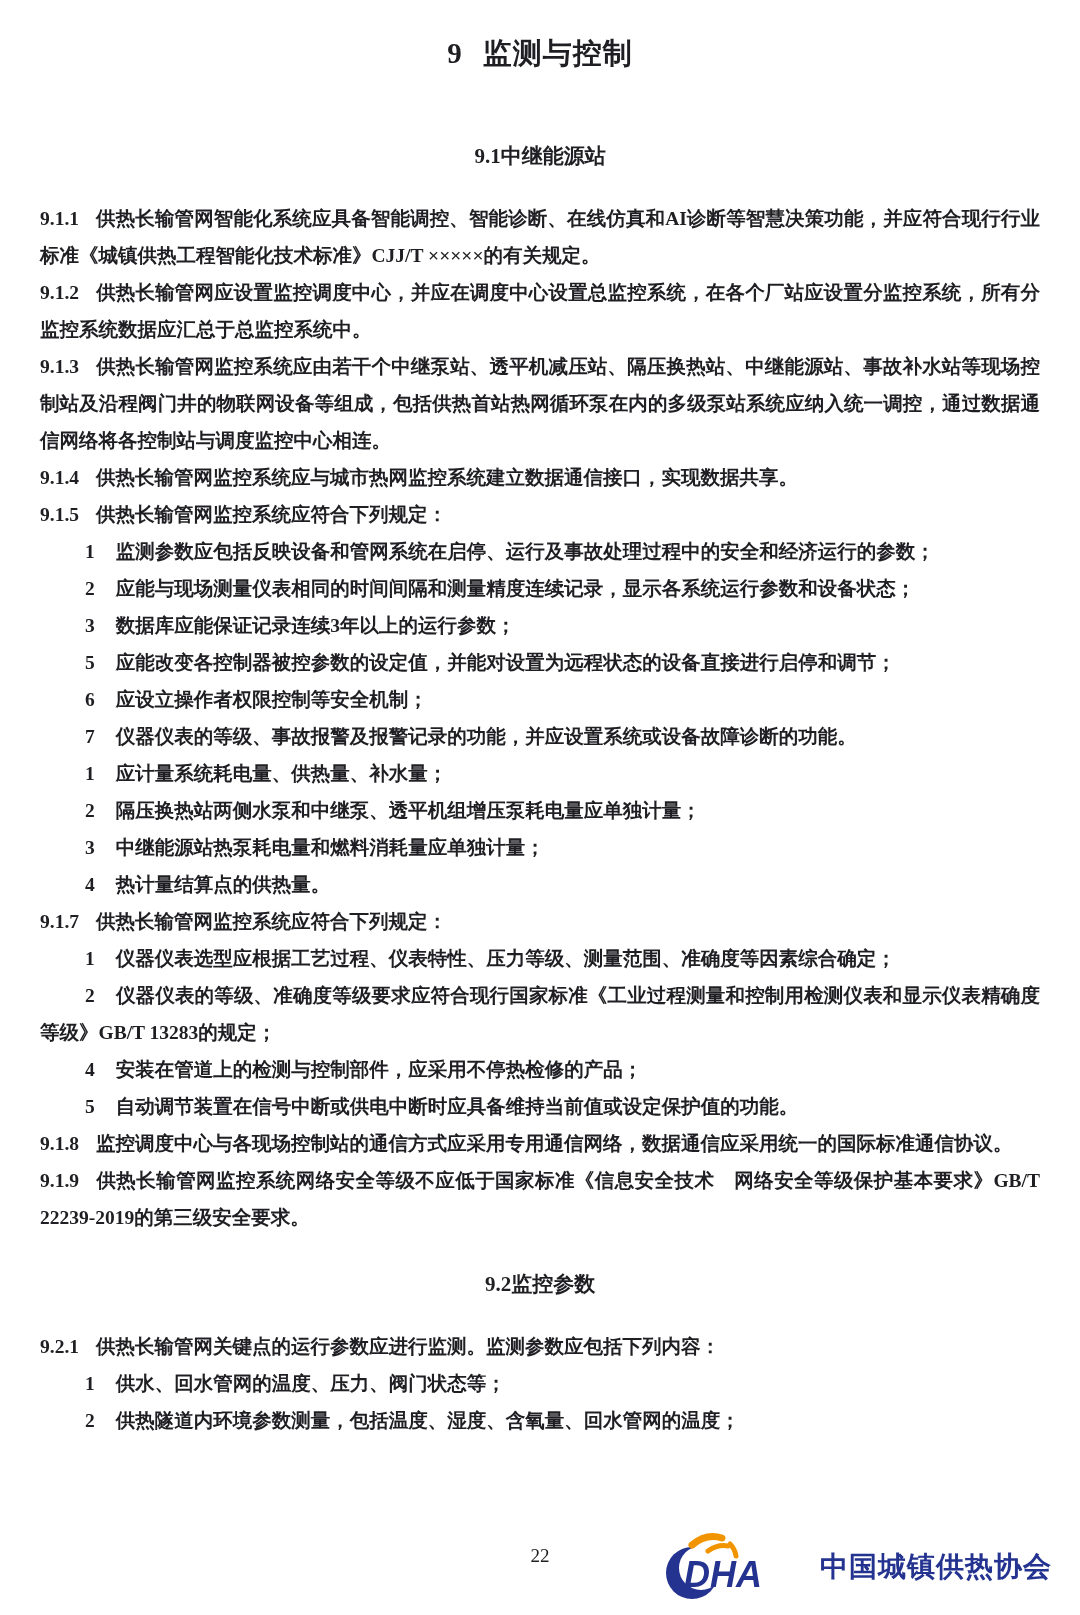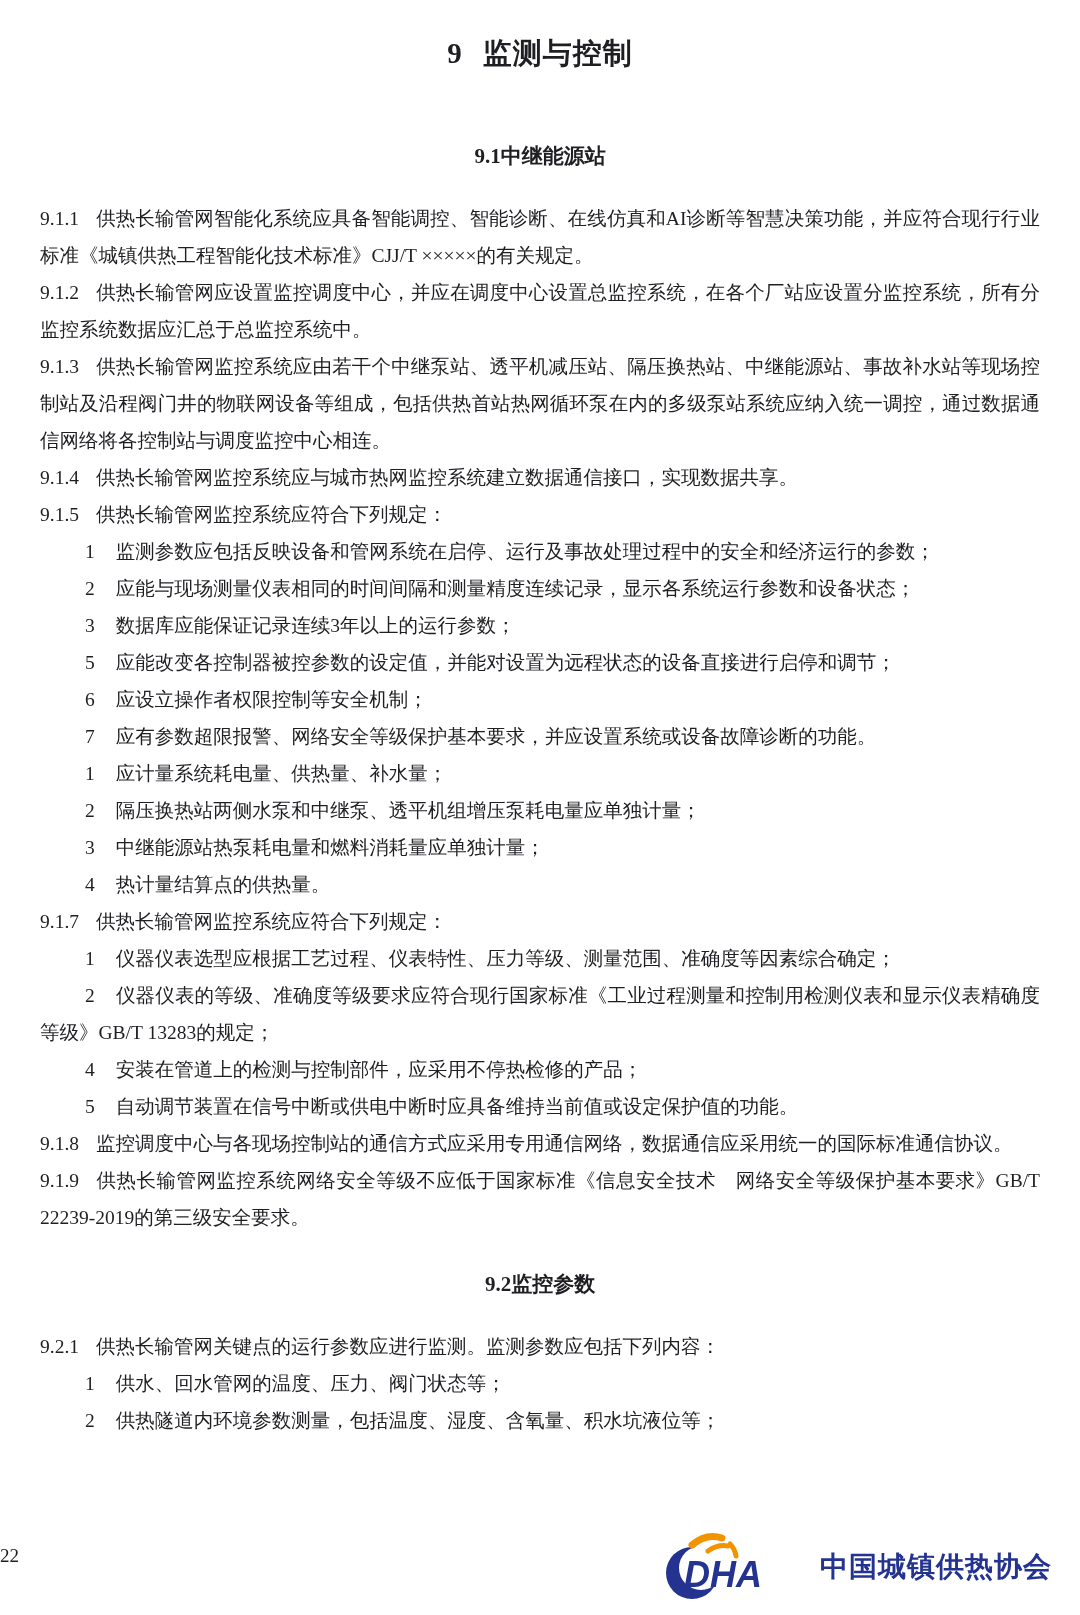--- a/index.html
+++ b/index.html
@@ -29,33 +29,35 @@
     font-weight: bold;
     text-align: center;
     margin: 34px 0 30px 0;
   }
   .section-heading .label { }
   .clause, .item {
     font-size: 19.5px;
     line-height: 37px;
     margin: 0;
     text-align: justify;
+    font-weight: bold;
   }
   .clause .label { margin-right: 17px; }
   .item { text-indent: 45px; }
   .item .label { margin-right: 21px; }
   .footer {
     position: absolute;
     left: 0; right: 0; bottom: 0;
     height: 100px;
   }
   .page-number {
     position: absolute;
     left: 0; right: 0;
     bottom: 48px;
+    text-align: center;
     font-size: 19px;
   }
   .logo {
     position: absolute;
     right: 28px;
     bottom: 12px;
     display: flex;
     align-items: center;
     gap: 10px;
   }
@@ -79,36 +81,36 @@
       <p class="clause"><span class="label">9.1.1</span><span class="text">供热长输管网智能化系统应具备智能调控、智能诊断、在线仿真和AI诊断等智慧决策功能，并应符合现行行业标准《城镇供热工程智能化技术标准》CJJ/T ×××××的有关规定。</span></p>
       <p class="clause"><span class="label">9.1.2</span><span class="text">供热长输管网应设置监控调度中心，并应在调度中心设置总监控系统，在各个厂站应设置分监控系统，所有分监控系统数据应汇总于总监控系统中。</span></p>
       <p class="clause"><span class="label">9.1.3</span><span class="text">供热长输管网监控系统应由若干个中继泵站、透平机减压站、隔压换热站、中继能源站、事故补水站等现场控制站及沿程阀门井的物联网设备等组成，包括供热首站热网循环泵在内的多级泵站系统应纳入统一调控，通过数据通信网络将各控制站与调度监控中心相连。</span></p>
       <p class="clause"><span class="label">9.1.4</span><span class="text">供热长输管网监控系统应与城市热网监控系统建立数据通信接口，实现数据共享。</span></p>
       <p class="clause"><span class="label">9.1.5</span><span class="text">供热长输管网监控系统应符合下列规定：</span></p>
       <p class="item"><span class="label">1</span><span class="text">监测参数应包括反映设备和管网系统在启停、运行及事故处理过程中的安全和经济运行的参数；</span></p>
       <p class="item"><span class="label">2</span><span class="text">应能与现场测量仪表相同的时间间隔和测量精度连续记录，显示各系统运行参数和设备状态；</span></p>
       <p class="item"><span class="label">3</span><span class="text">数据库应能保证记录连续3年以上的运行参数；</span></p>
       <p class="item"><span class="label">5</span><span class="text">应能改变各控制器被控参数的设定值，并能对设置为远程状态的设备直接进行启停和调节；</span></p>
       <p class="item"><span class="label">6</span><span class="text">应设立操作者权限控制等安全机制；</span></p>
-      <p class="item"><span class="label">7</span><span class="text">应有参数超限报警、网络安全等级保护基本要求，并应设置系统或设备故障诊断的功能。</span></p>
+      <p class="item"><span class="label">7</span><span class="text">仪器仪表的等级、事故报警及报警记录的功能，并应设置系统或设备故障诊断的功能。</span></p>
       <p class="item"><span class="label">1</span><span class="text">应计量系统耗电量、供热量、补水量；</span></p>
       <p class="item"><span class="label">2</span><span class="text">隔压换热站两侧水泵和中继泵、透平机组增压泵耗电量应单独计量；</span></p>
       <p class="item"><span class="label">3</span><span class="text">中继能源站热泵耗电量和燃料消耗量应单独计量；</span></p>
       <p class="item"><span class="label">4</span><span class="text">热计量结算点的供热量。</span></p>
       <p class="clause"><span class="label">9.1.7</span><span class="text">供热长输管网监控系统应符合下列规定：</span></p>
       <p class="item"><span class="label">1</span><span class="text">仪器仪表选型应根据工艺过程、仪表特性、压力等级、测量范围、准确度等因素综合确定；</span></p>
       <p class="item"><span class="label">2</span><span class="text">仪器仪表的等级、准确度等级要求应符合现行国家标准《工业过程测量和控制用检测仪表和显示仪表精确度等级》GB/T 13283的规定；</span></p>
       <p class="item"><span class="label">4</span><span class="text">安装在管道上的检测与控制部件，应采用不停热检修的产品；</span></p>
       <p class="item"><span class="label">5</span><span class="text">自动调节装置在信号中断或供电中断时应具备维持当前值或设定保护值的功能。</span></p>
       <p class="clause"><span class="label">9.1.8</span><span class="text">监控调度中心与各现场控制站的通信方式应采用专用通信网络，数据通信应采用统一的国际标准通信协议。</span></p>
       <p class="clause"><span class="label">9.1.9</span><span class="text">供热长输管网监控系统网络安全等级不应低于国家标准《信息安全技术　网络安全等级保护基本要求》GB/T 22239-2019的第三级安全要求。</span></p>
       <h2 class="section-heading"><span class="label">9.2</span><span class="text">监控参数</span></h2>
       <p class="clause"><span class="label">9.2.1</span><span class="text">供热长输管网关键点的运行参数应进行监测。监测参数应包括下列内容：</span></p>
       <p class="item"><span class="label">1</span><span class="text">供水、回水管网的温度、压力、阀门状态等；</span></p>
-      <p class="item"><span class="label">2</span><span class="text">供热隧道内环境参数测量，包括温度、湿度、含氧量、积水坑液位等；</span></p>
+      <p class="item"><span class="label">2</span><span class="text">供热隧道内环境参数测量，包括温度、湿度、含氧量、回水管网的温度；</span></p>
     </main>
 
   <div class="footer">
     <div class="page-number">22</div>
     <div class="logo">
       <svg width="148" height="72" viewBox="0 0 148 72">
 
         <circle cx="30" cy="42" r="26" fill="#23338f"></circle>
         <circle cx="39" cy="37" r="22" fill="#ffffff"></circle>
 

